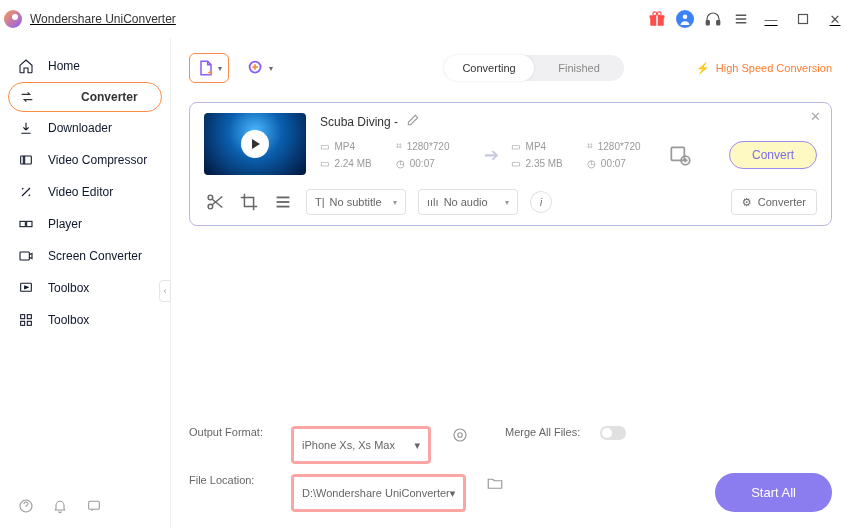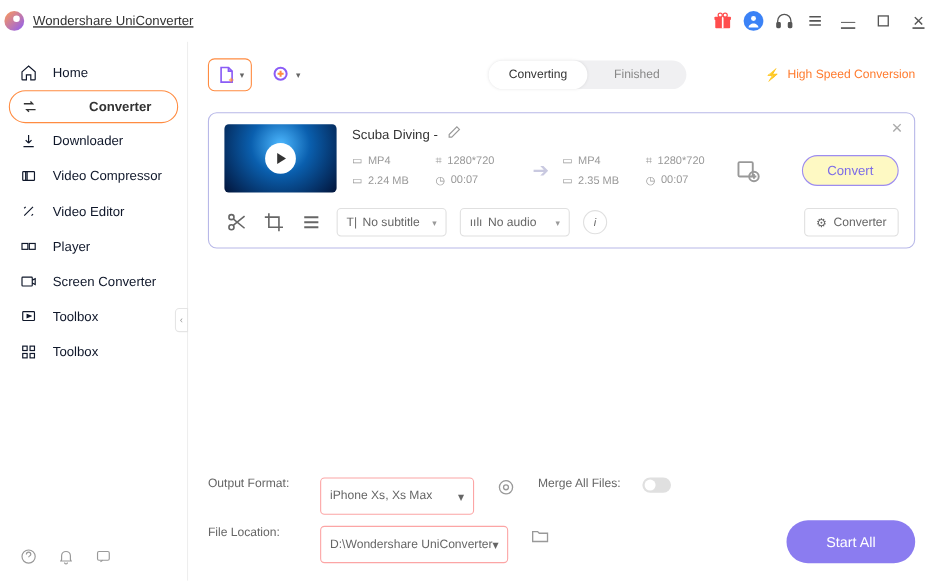--- a/index.html
+++ b/index.html
@@ -66,21 +66,21 @@
 .tool-icon { width: 22px; height: 22px; display: flex; align-items: center; justify-content: center; color: #666; cursor: pointer; }
 .select-box { border: 1px solid #e0e0e0; border-radius: 4px; height: 26px; display: flex; align-items: center; padding: 0 8px; font-size: 11px; color: #666; gap: 6px; cursor: pointer; min-width: 100px; justify-content: space-between; }
 .select-box .dd { font-size: 8px; color: #999; }
 .circle-btn { border: 1px solid #e0e0e0; border-radius: 50%; width: 22px; height: 22px; display: flex; align-items: center; justify-content: center; font-size: 10px; color: #666; cursor: pointer; }
 .settings-btn { border: 1px solid #e0e0e0; border-radius: 4px; height: 26px; display: flex; align-items: center; padding: 0 10px; font-size: 11px; color: #666; gap: 6px; cursor: pointer; margin-left: auto; }
 
 .bottom-bar { margin-top: auto; padding: 10px 0 16px 0; display: flex; align-items: flex-end; }
 .bottom-left { display: flex; flex-direction: column; gap: 10px; }
 .b-row { display: flex; align-items: flex-start; gap: 20px; font-size: 11px; color: #666; }
 .b-label { width: 82px; }
-.b-select { border: 1px solid #fca5a5; border-radius: 4px; height: 24px; min-width: 140px; display: flex; align-items: center; padding: 16px 8px; justify-content: space-between; cursor: pointer; font-size: 11px; }
+.b-select { border: 3px solid #fca5a5; border-radius: 4px; height: 24px; min-width: 140px; display: flex; align-items: center; padding: 16px 8px; justify-content: space-between; cursor: pointer; font-size: 11px; }
 .b-icon { width: 18px; height: 18px; color: #999; cursor: pointer; }
 .toggle { width: 26px; height: 14px; background: #e0e0e0; border-radius: 7px; position: relative; cursor: pointer; }
 .toggle::after { content: ''; position: absolute; width: 10px; height: 10px; background: #fff; border-radius: 50%; top: 2px; left: 2px; }
 
 .start-all { margin-left: auto; background: #8b7cf0; color: #fff; border: none; border-radius: 20px; padding: 12px 36px; font-size: 13px; cursor: pointer; }
 
 svg { width: 100%; height: 100%; }
 </style>
 </head>
 <body>
@@ -374,21 +374,21 @@
         <div class="b-row">
           <span class="b-label">Output Format:</span>
           <div class="b-select">
             <span>iPhone Xs, Xs Max</span>
             <span class="dd">▾</span>
           </div>
           <div class="b-icon"><svg viewBox="0 0 24 24" fill="none" stroke="currentColor" stroke-width="1.6">
                 <circle cx="12" cy="12" r="8"></circle>
                 <circle cx="12" cy="12" r="3"></circle>
               </svg></div>
-          <span style="">Merge All Files:</span>
+          <span style="margin-left:16px">Merge All Files:</span>
           <div class="toggle"></div>
         </div>
         <div class="b-row">
           <span class="b-label">File Location:</span>
           <div class="b-select">
             <span>D:\Wondershare UniConverter</span>
             <span class="dd">▾</span>
           </div>
           <div class="b-icon"><svg viewBox="0 0 24 24" fill="none" stroke="currentColor" stroke-width="1.6">
                 <path d="M3 7h6l2 2h10v10H3z"></path>

